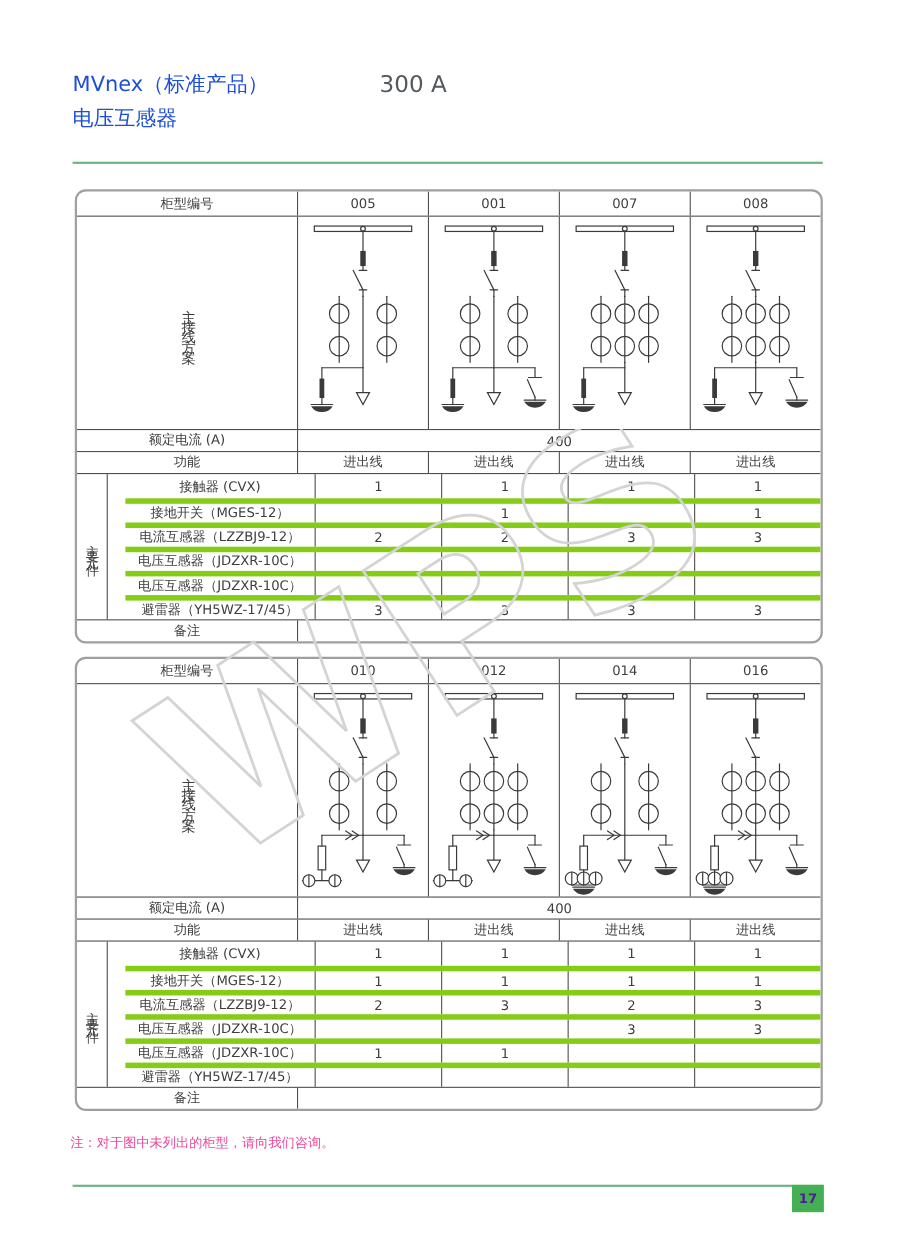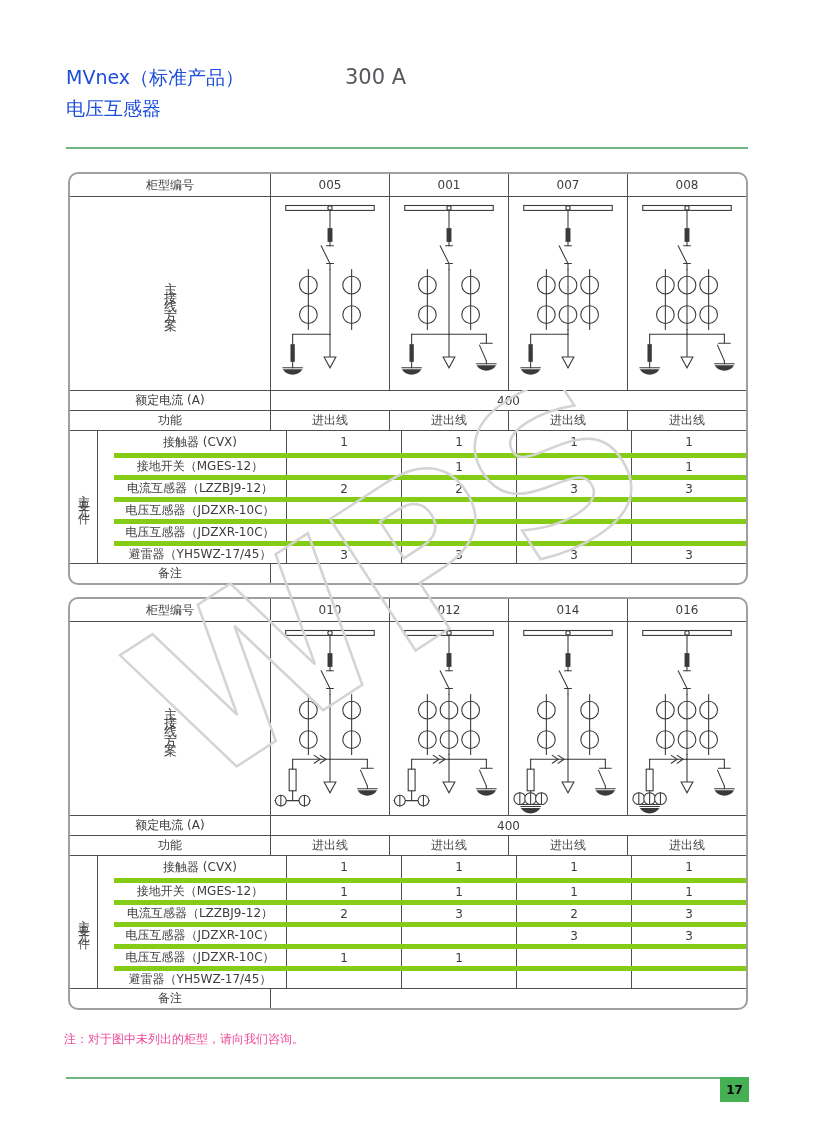--- a/index.html
+++ b/index.html
@@ -38,21 +38,21 @@
   .crow{display:flex;height:22px;box-sizing:border-box;border-top:5px solid #84cc16;}
   .crow:first-child{border-top:none;}
   .clabel{flex:0 0 172px;border-left:none;}
   .vtext{writing-mode:vertical-lr;text-orientation:upright;letter-spacing:9px;font-size:13px;color:#3d3d3d;}
   .vtext.small{letter-spacing:6px;font-size:12px;}
   .diagcell{padding:0;}
   
   .note{position:absolute;left:64px;top:1031px;font-size:12px;color:#ec4899;}
   .bottom-rule{position:absolute;left:66px;top:1077px;width:654px;height:2px;background:#6db583;}
   .page-box{position:absolute;left:720px;top:1077px;width:29px;height:25px;background:#45b053;
-            display:flex;align-items:center;justify-content:center;color:#000000;font-size:12px;font-weight:bold;}
+            display:flex;align-items:center;justify-content:center;color:#4c1d95;font-size:12px;font-weight:bold;}
   
   .wm{position:absolute;left:80px;top:390px;pointer-events:none;z-index:3;}
   .content{position:relative;z-index:1;}
 </style>
 </head>
 <body>
 
 <svg class="wm" width="600" height="400" viewBox="0 0 600 400">
   <g transform="rotate(-33 300 200)">
     <text x="40" y="270" font-size="215" font-weight="bold" fill="none" stroke="#d4d4d4" stroke-width="2.5">WPS</text>

